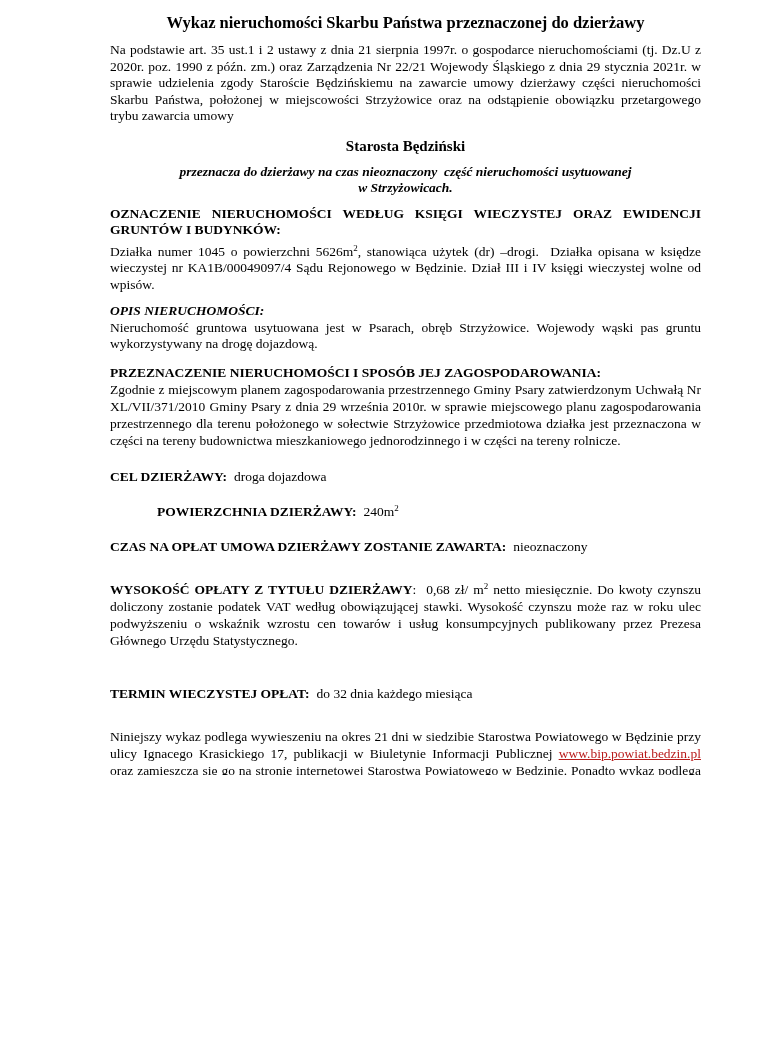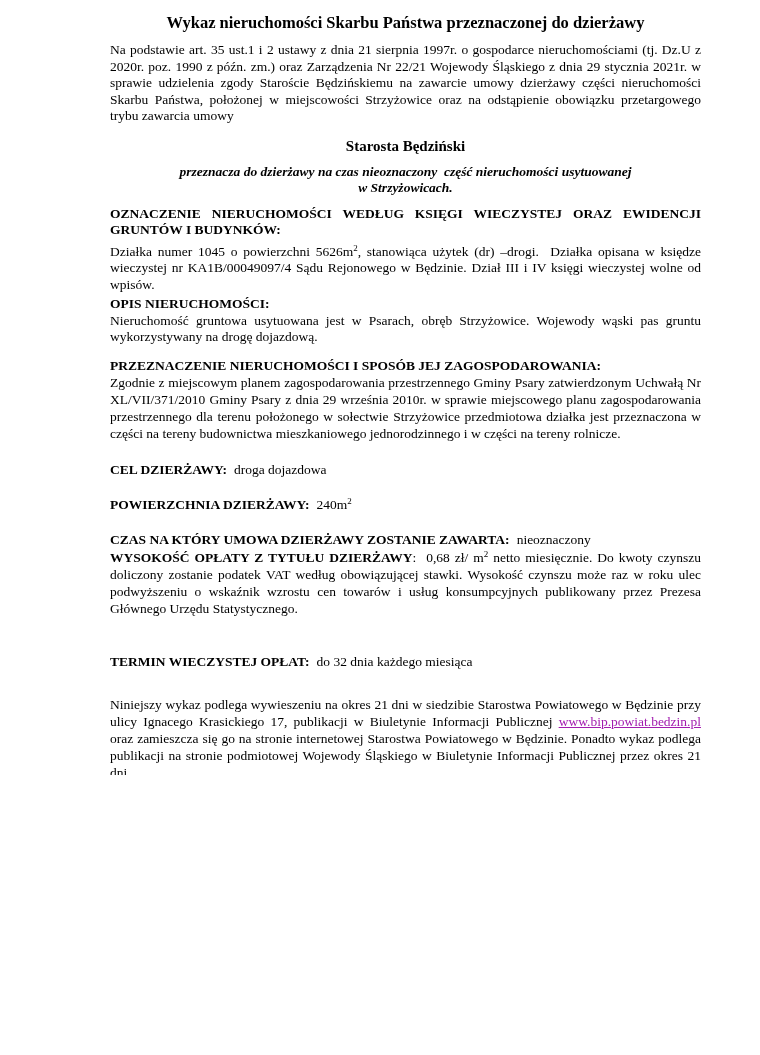--- a/index.html
+++ b/index.html
@@ -24,42 +24,42 @@
     font-size: 16.5px;
     line-height: 19px;
     font-weight: bold;
     text-align: center;
     margin: 0 0 10px 0;
   }
   .authority { font-size: 15px; line-height: 18px; margin-top: 12px; }
   .decl      { margin-top: 9px; line-height: 16px; font-style: italic; }
   .h-ozn     { margin-top: 10px; }
   .b-ozn     { margin-top: 5px; }
-  .h-opis    { margin-top: 3px; }
+  .h-opis    { margin-top: 10px; font-style: italic; }
   .h-przezn  { margin-top: 12px; }
   .b-przezn  { line-height: 17px; }
   .row-cel    { margin-top: 20px; }
-  .row-pow    { margin-top: 18px; }
+  .row-pow    { margin-top: 18px; margin-left: 47px; }
   .row-czas   { margin-top: 19px; }
-  .b-wys      { line-height: 17px; }
+  .b-wys      { margin-top: 25px; line-height: 17px; }
   .row-termin { margin-top: 37px; }
   .b-pub      { margin-top: 26px; line-height: 17px; }
   .signature {
     margin-top: 34px;
     margin-left: 330px;
     width: 226px;
     text-align: left;
     line-height: 17px;
   }
   .signature .role { margin-top: 11px; }
   .footer-posted  { margin-top: 51px; }
   .footer-removed { margin-top: 8px; }
   .val { padding-left: 7px; }
   sup { font-size: 9px; line-height: 0; vertical-align: super; }
-  a.doc-link { color: #a21caf; text-decoration: underline; cursor: pointer; }
+  a.doc-link { color: #b91c1c; text-decoration: underline; cursor: pointer; }
   .accent-bar {
     position: absolute;
     left: 76px;
     top: 1040px;
     width: 30px;
     height: 13px;
     background: #4a7cc7;
   }
 </style>
 </head>
@@ -84,21 +84,21 @@
   <p class="bold h-opis">OPIS NIERUCHOMOŚCI:</p>
   <p class="just">Nieruchomość gruntowa usytuowana jest w Psarach, obręb Strzyżowice. Wojewody wąski pas gruntu wykorzystywany na drogę dojazdową.</p>
 
   <p class="just bold h-przezn">PRZEZNACZENIE NIERUCHOMOŚCI I SPOSÓB JEJ ZAGOSPODAROWANIA:</p>
   <p class="just b-przezn">Zgodnie z miejscowym planem zagospodarowania przestrzennego Gminy Psary zatwierdzonym Uchwałą Nr XL/VII/371/2010 Gminy Psary z dnia 29 września 2010r. w sprawie miejscowego planu zagospodarowania przestrzennego dla terenu położonego w sołectwie Strzyżowice przedmiotowa działka jest przeznaczona w części na tereny budownictwa mieszkaniowego jednorodzinnego i w części na tereny rolnicze.</p>
 
   <p class="row-cel"><b>CEL DZIERŻAWY:</b><span class="val">droga dojazdowa</span></p>
 
   <p class="row-pow"><b>POWIERZCHNIA DZIERŻAWY:</b><span class="val">240m</span><sup>2</sup></p>
 
-  <p class="row-czas"><b>CZAS NA KTÓRY UMOWA DZIERŻAWY ZOSTANIE ZAWARTA:</b><span class="val">nieoznaczony</span></p>
+  <p class="row-czas"><b>CZAS NA OPŁAT UMOWA DZIERŻAWY ZOSTANIE ZAWARTA:</b><span class="val">nieoznaczony</span></p>
 
   <p class="just b-wys"><b>WYSOKOŚĆ OPŁATY Z TYTUŁU DZIERŻAWY</b><span>:&nbsp; 0,68 zł/ m</span><sup>2</sup><span> netto miesięcznie. Do kwoty czynszu doliczony zostanie podatek VAT według obowiązującej stawki. Wysokość czynszu może raz w roku ulec podwyższeniu o wskaźnik wzrostu cen towarów i usług konsumpcyjnych publikowany przez Prezesa Głównego Urzędu Statystycznego.</span></p>
 
   <p class="row-termin"><b>TERMIN WIECZYSTEJ OPŁAT:</b><span class="val">do 32 dnia każdego miesiąca</span></p>
 
   <p class="just b-pub"><span>Niniejszy wykaz podlega wywieszeniu na okres 21 dni w siedzibie Starostwa Powiatowego w Będzinie przy ulicy Ignacego Krasickiego 17, publikacji w Biuletynie Informacji Publicznej </span><a href="#" class="doc-link">www.bip.powiat.bedzin.pl</a><span> oraz zamieszcza się go na stronie internetowej Starostwa Powiatowego w Będzinie. Ponadto wykaz podlega publikacji na stronie podmiotowej Wojewody Śląskiego w Biuletynie Informacji Publicznej przez okres 21 dni.</span></p>
 
   <div class="signature">
     <div>SEBASTIAN SZALENIEC</div>
     <div class="role">STAROSTA BĘDZIŃSKI</div>

